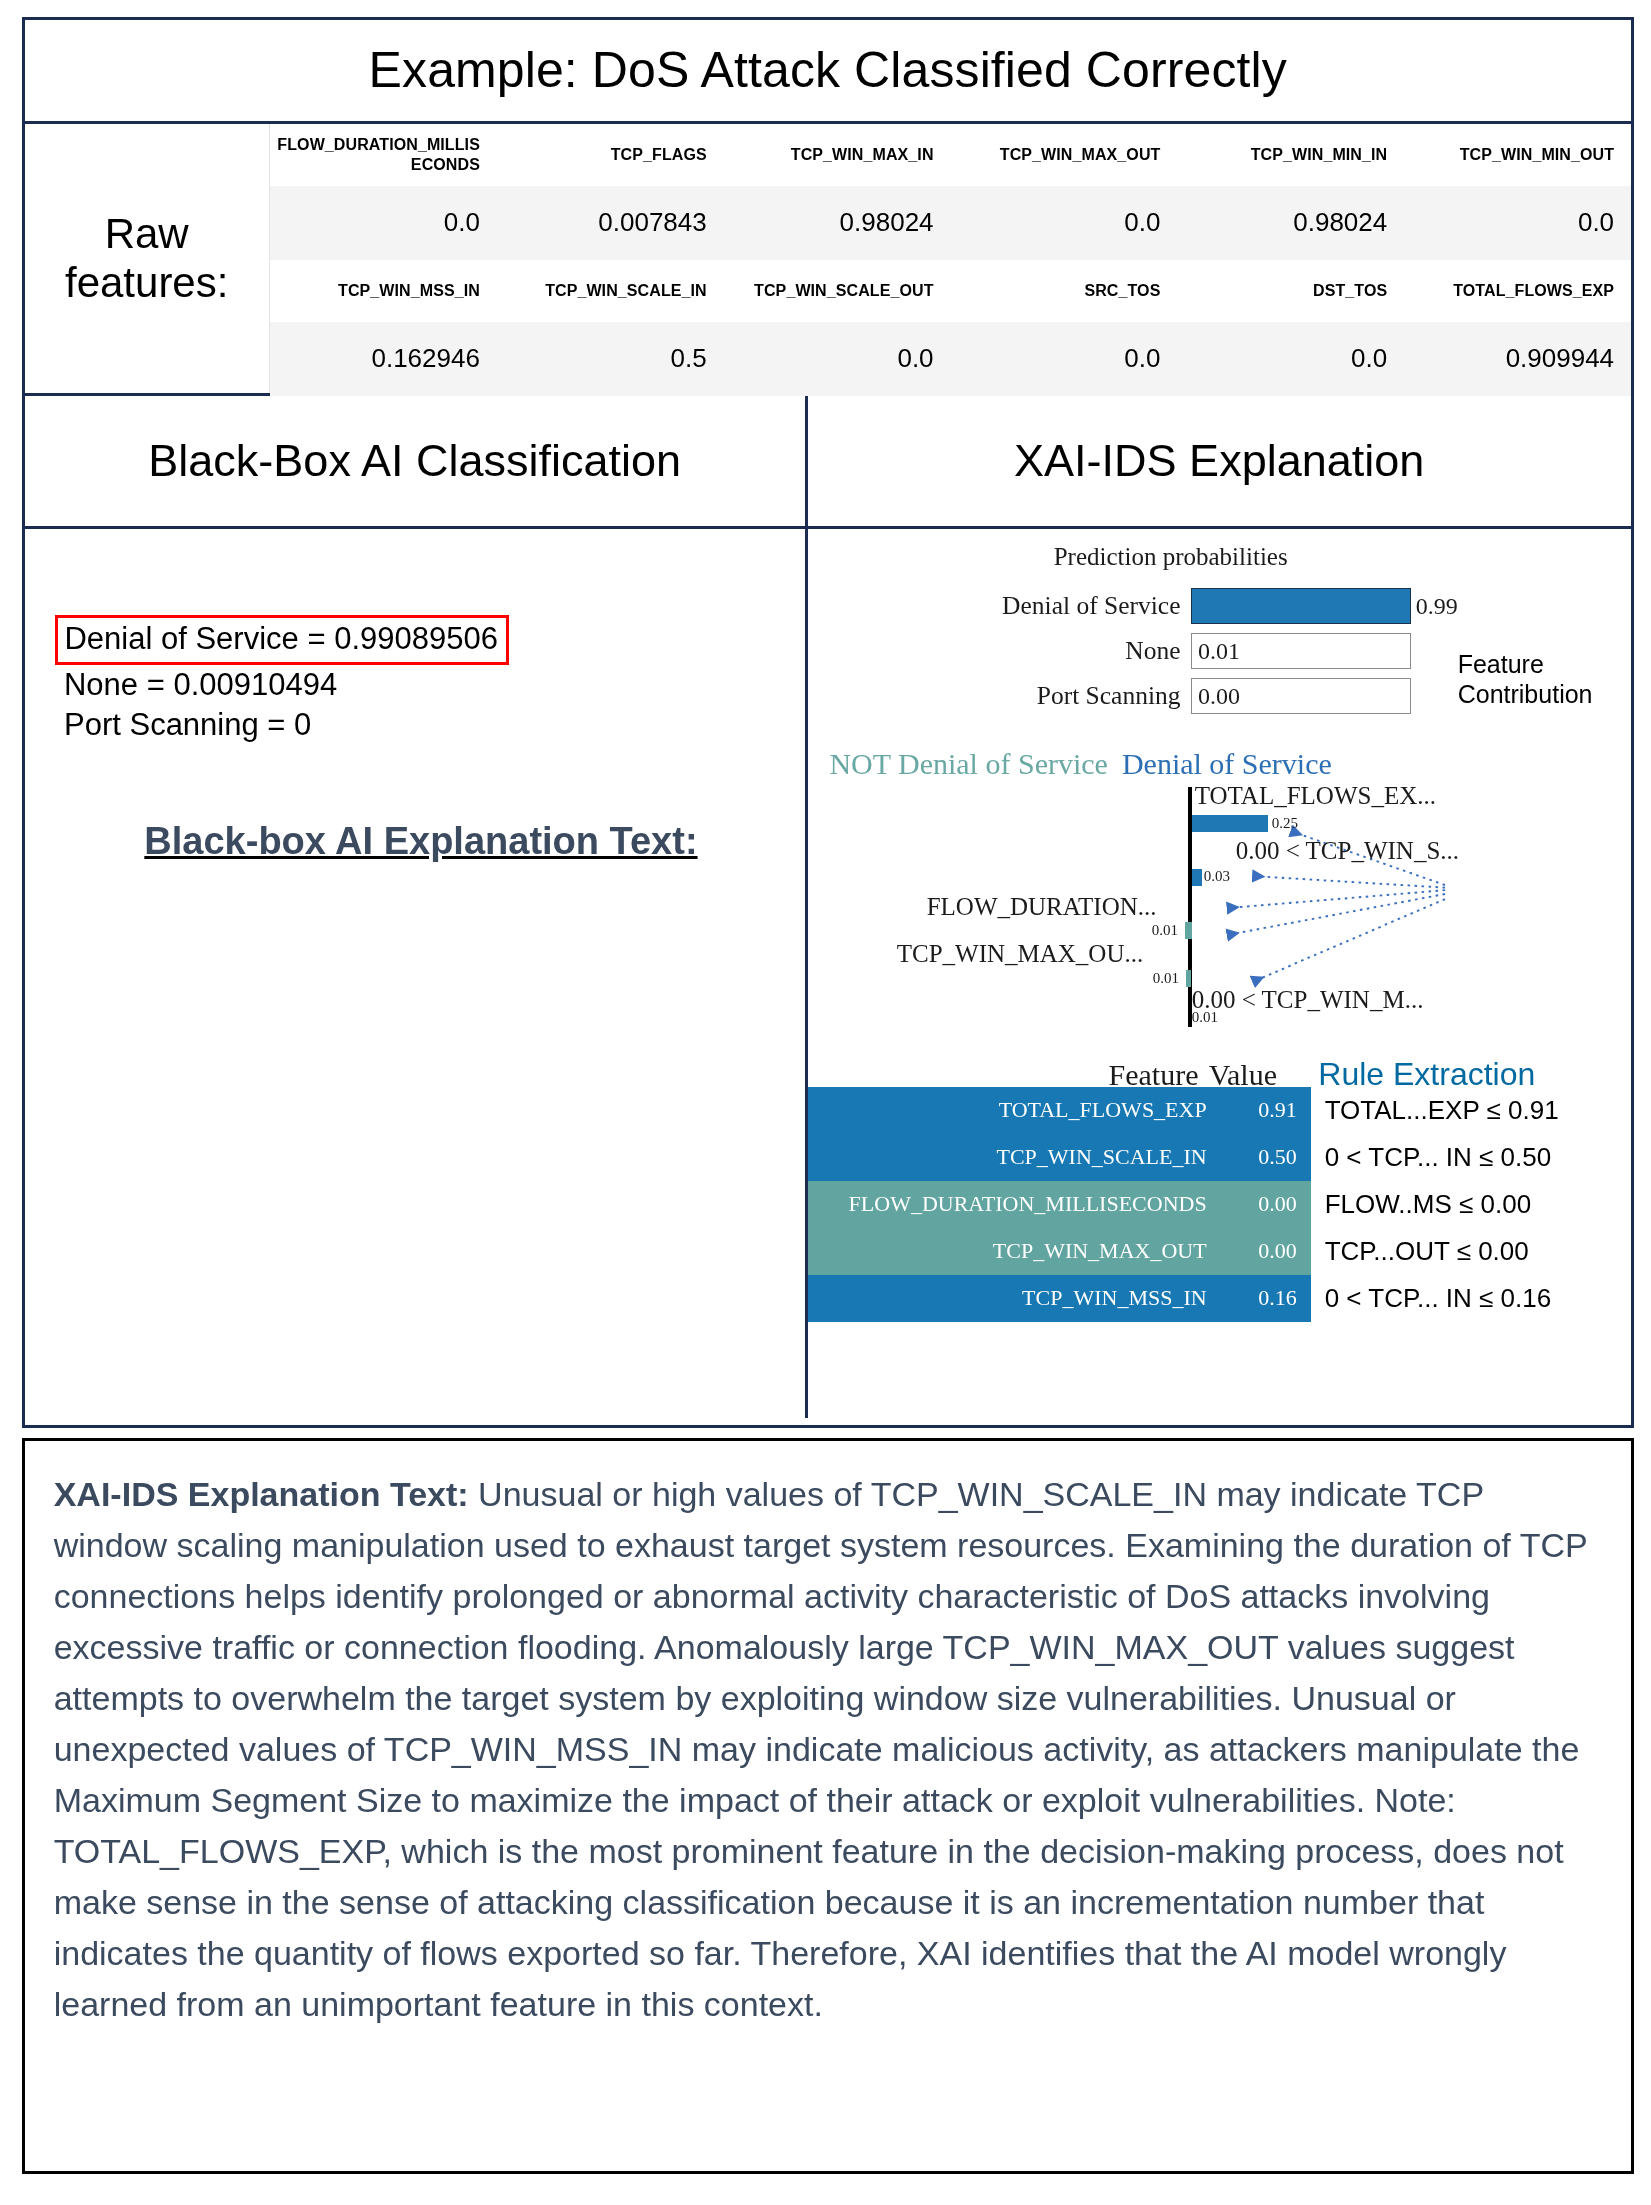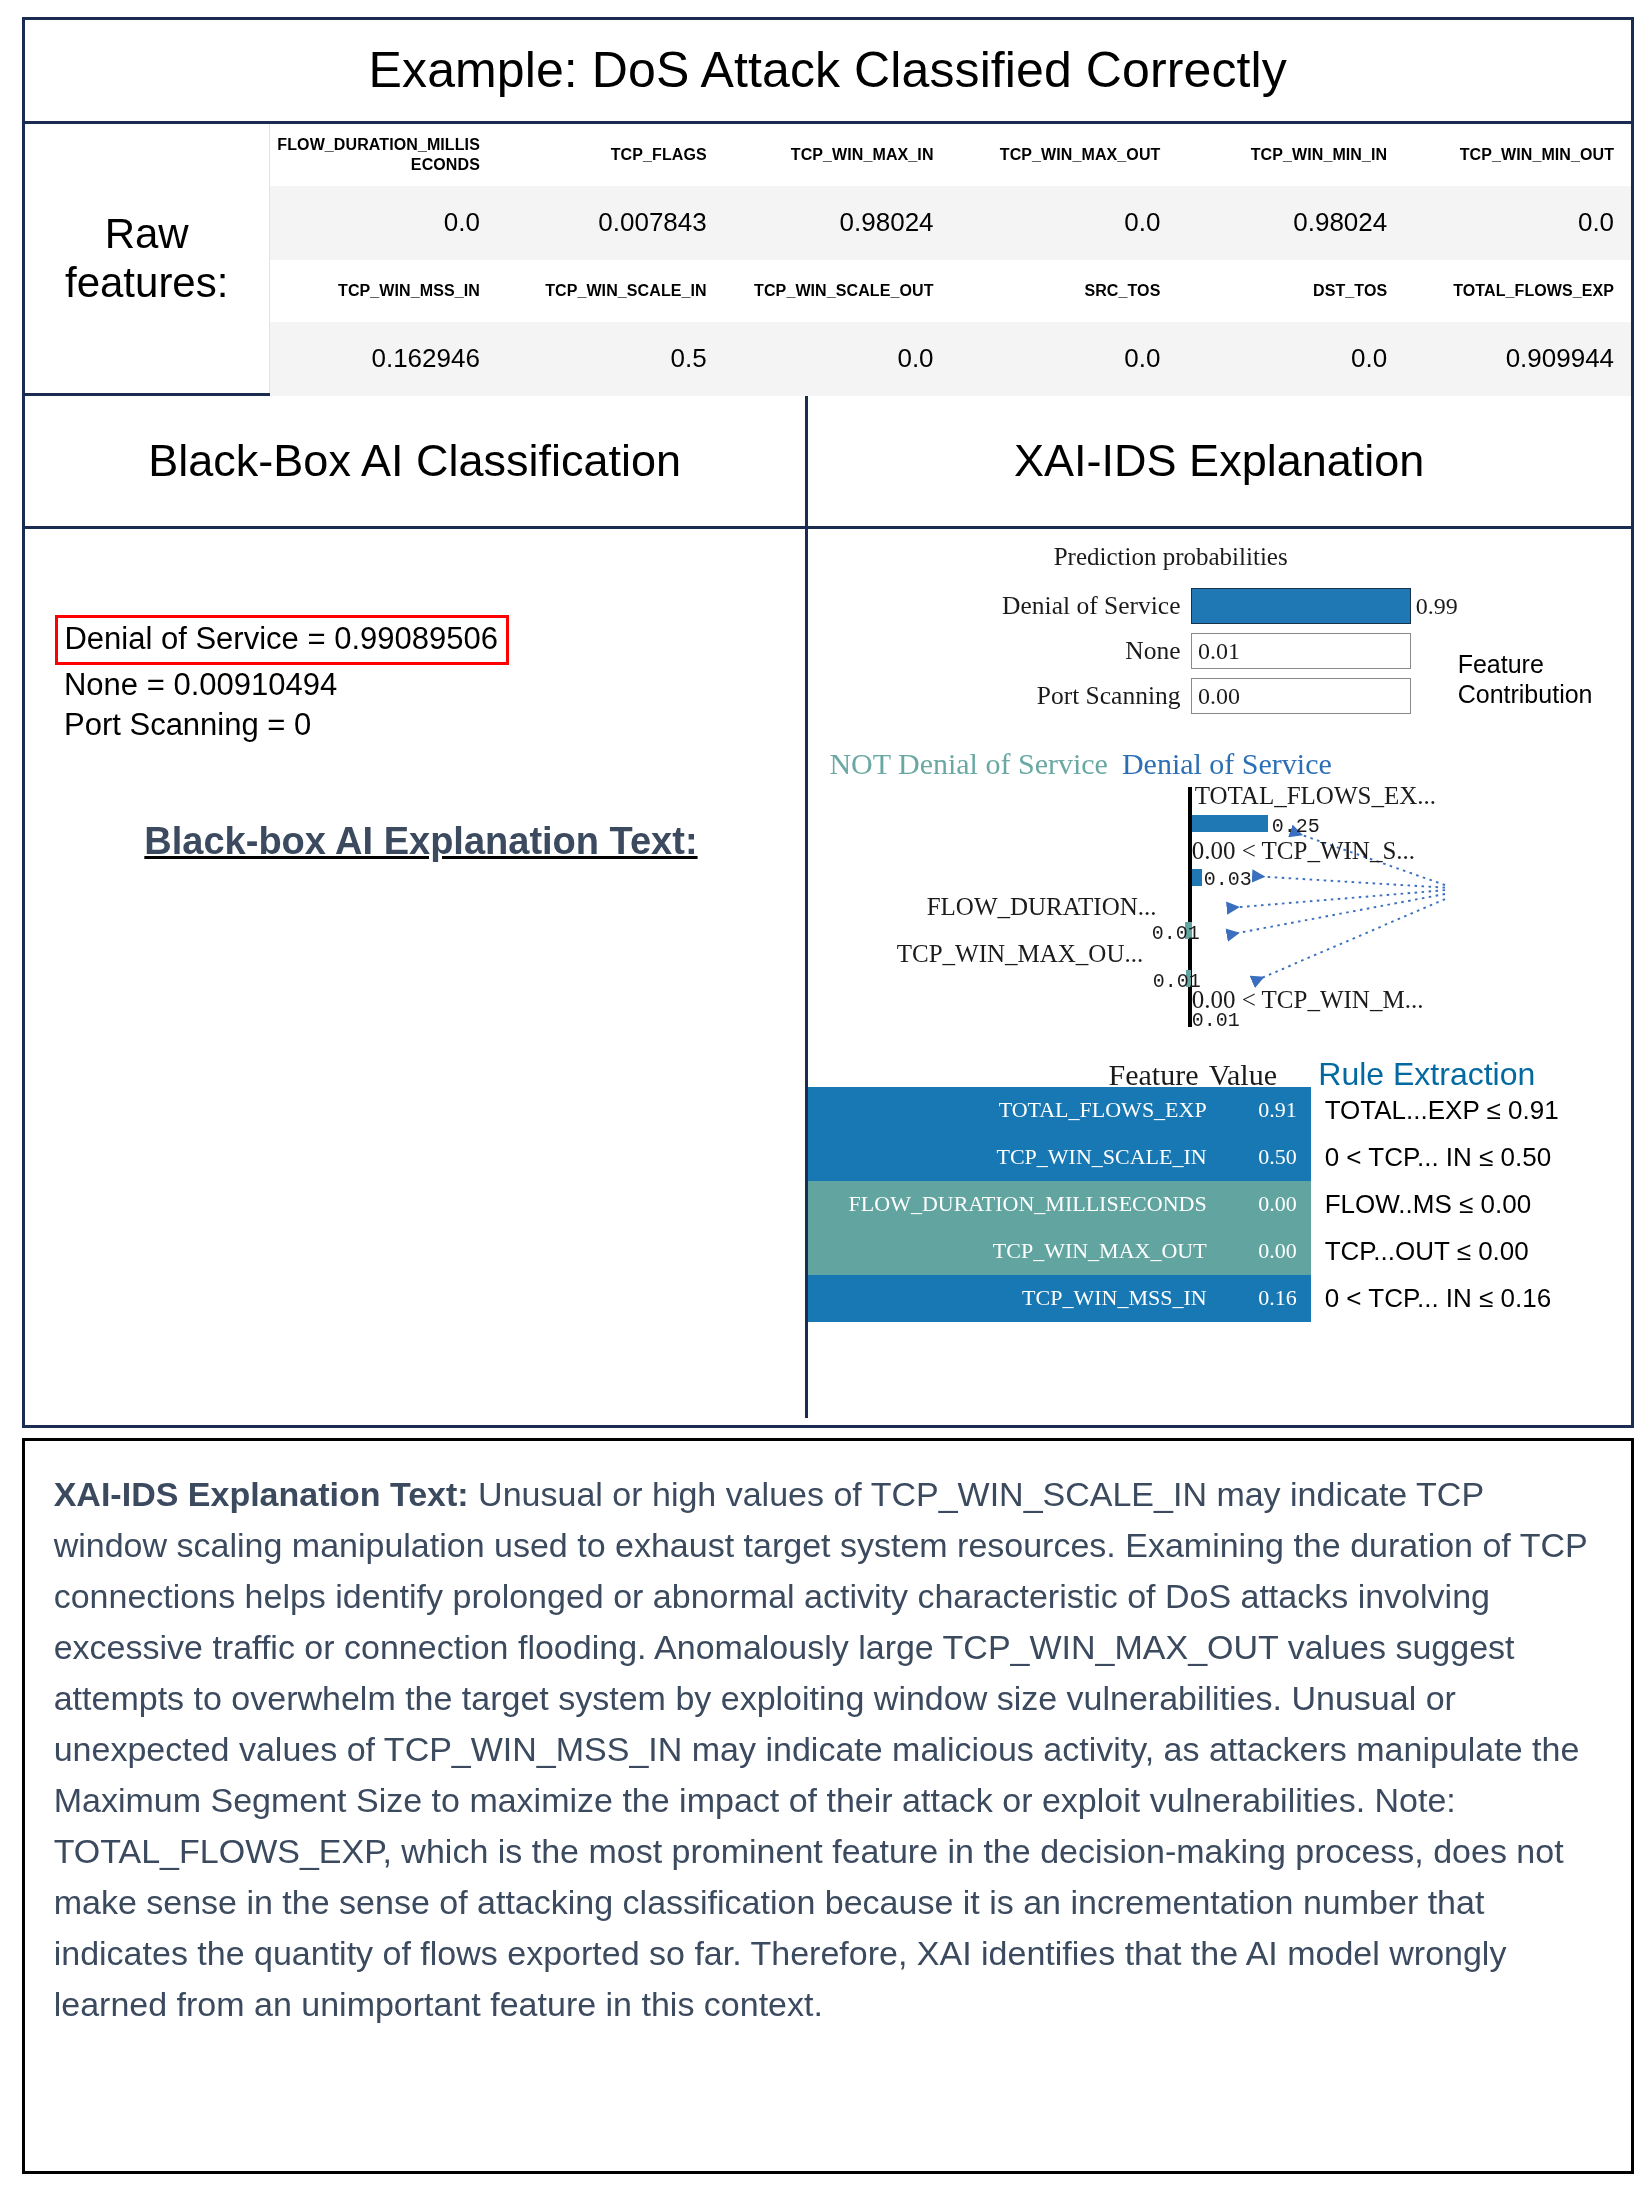--- a/index.html
+++ b/index.html
@@ -184,21 +184,21 @@
   
   .limebars{position:absolute;left:0;top:258px;width:100%;height:242px;}
   .axis{
     position:absolute;left:380px;top:0;width:4.5px;height:240px;background:#000;
   }
   .lb{position:absolute;white-space:nowrap;}
   .lb-label{
     font-family:"Liberation Serif", serif;font-size:25px;color:#1b1b1b;
   }
   .lb-val{
-    font-family:Liberation Mono, monospace;font-size:20px;color:#1b1b1b;
+    font-family:Liberation Serif, serif;font-size:15px;color:#1b1b1b;
   }
   .lb-bar{position:absolute;background:#1f77b4;height:17px;}
 
   .fc-text{
     position:absolute;left:650px;top:120px;
     font-size:25px;color:#000;line-height:1.20;
   }
 
   
   .fv-head{
@@ -380,21 +380,21 @@
             </svg>
 
             <div class="lb" style="left:387px;top:-5.1px;">
               <span class="lb-label">TOTAL_FLOWS_EX...</span>
             </div>
             <div class="lb-bar" style="left:384px;top:28px;width:76px;"></div>
             <div class="lb" style="left:464px;top:28px;">
               <span class="lb-val">0.25</span>
             </div>
 
-            <div class="lb" style="left:384px;top:50px;">
+            <div class="lb" style="left:384px;top:50px;padding-left:44px;">
               <span class="lb-label">0.00 &lt; TCP_WIN_S...</span>
             </div>
             <div class="lb-bar" style="left:384px;top:82px;width:10.2px;"></div>
             <div class="lb" style="left:396px;top:81px;">
               <span class="lb-val">0.03</span>
             </div>
 
             <div class="lb" style="left:119px;top:106px;">
               <span class="lb-label">FLOW_DURATION...</span>
             </div>

